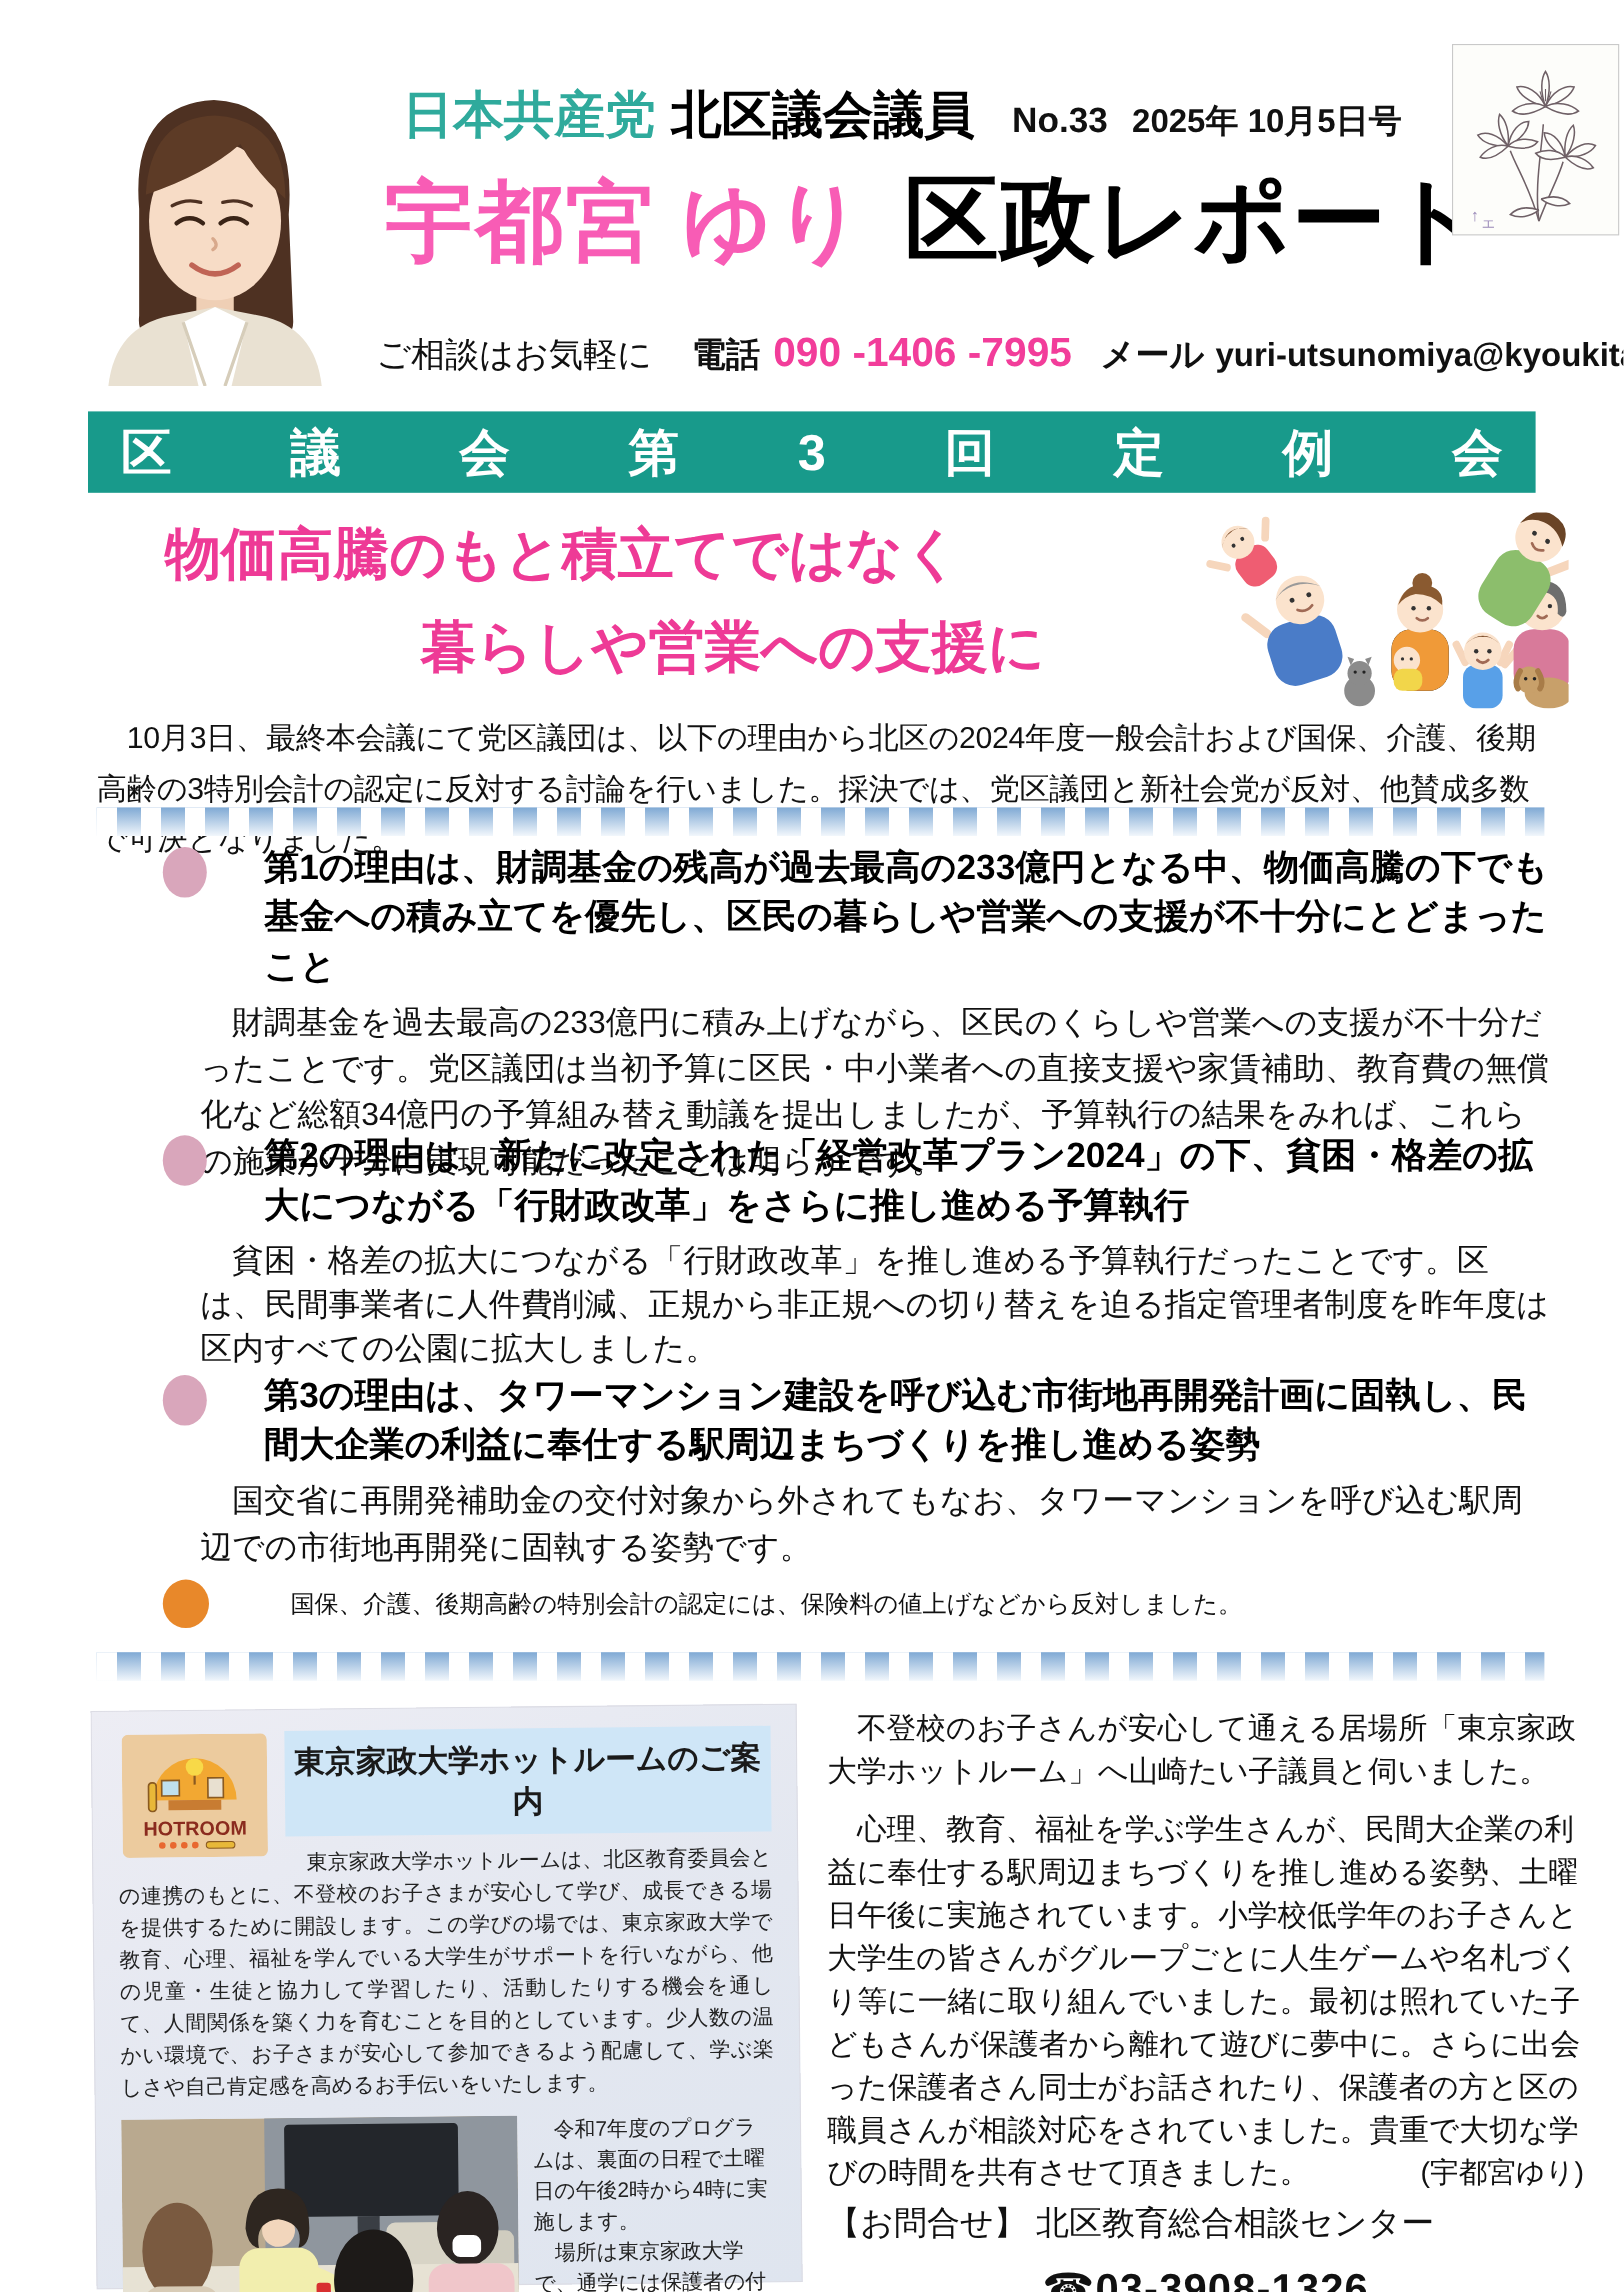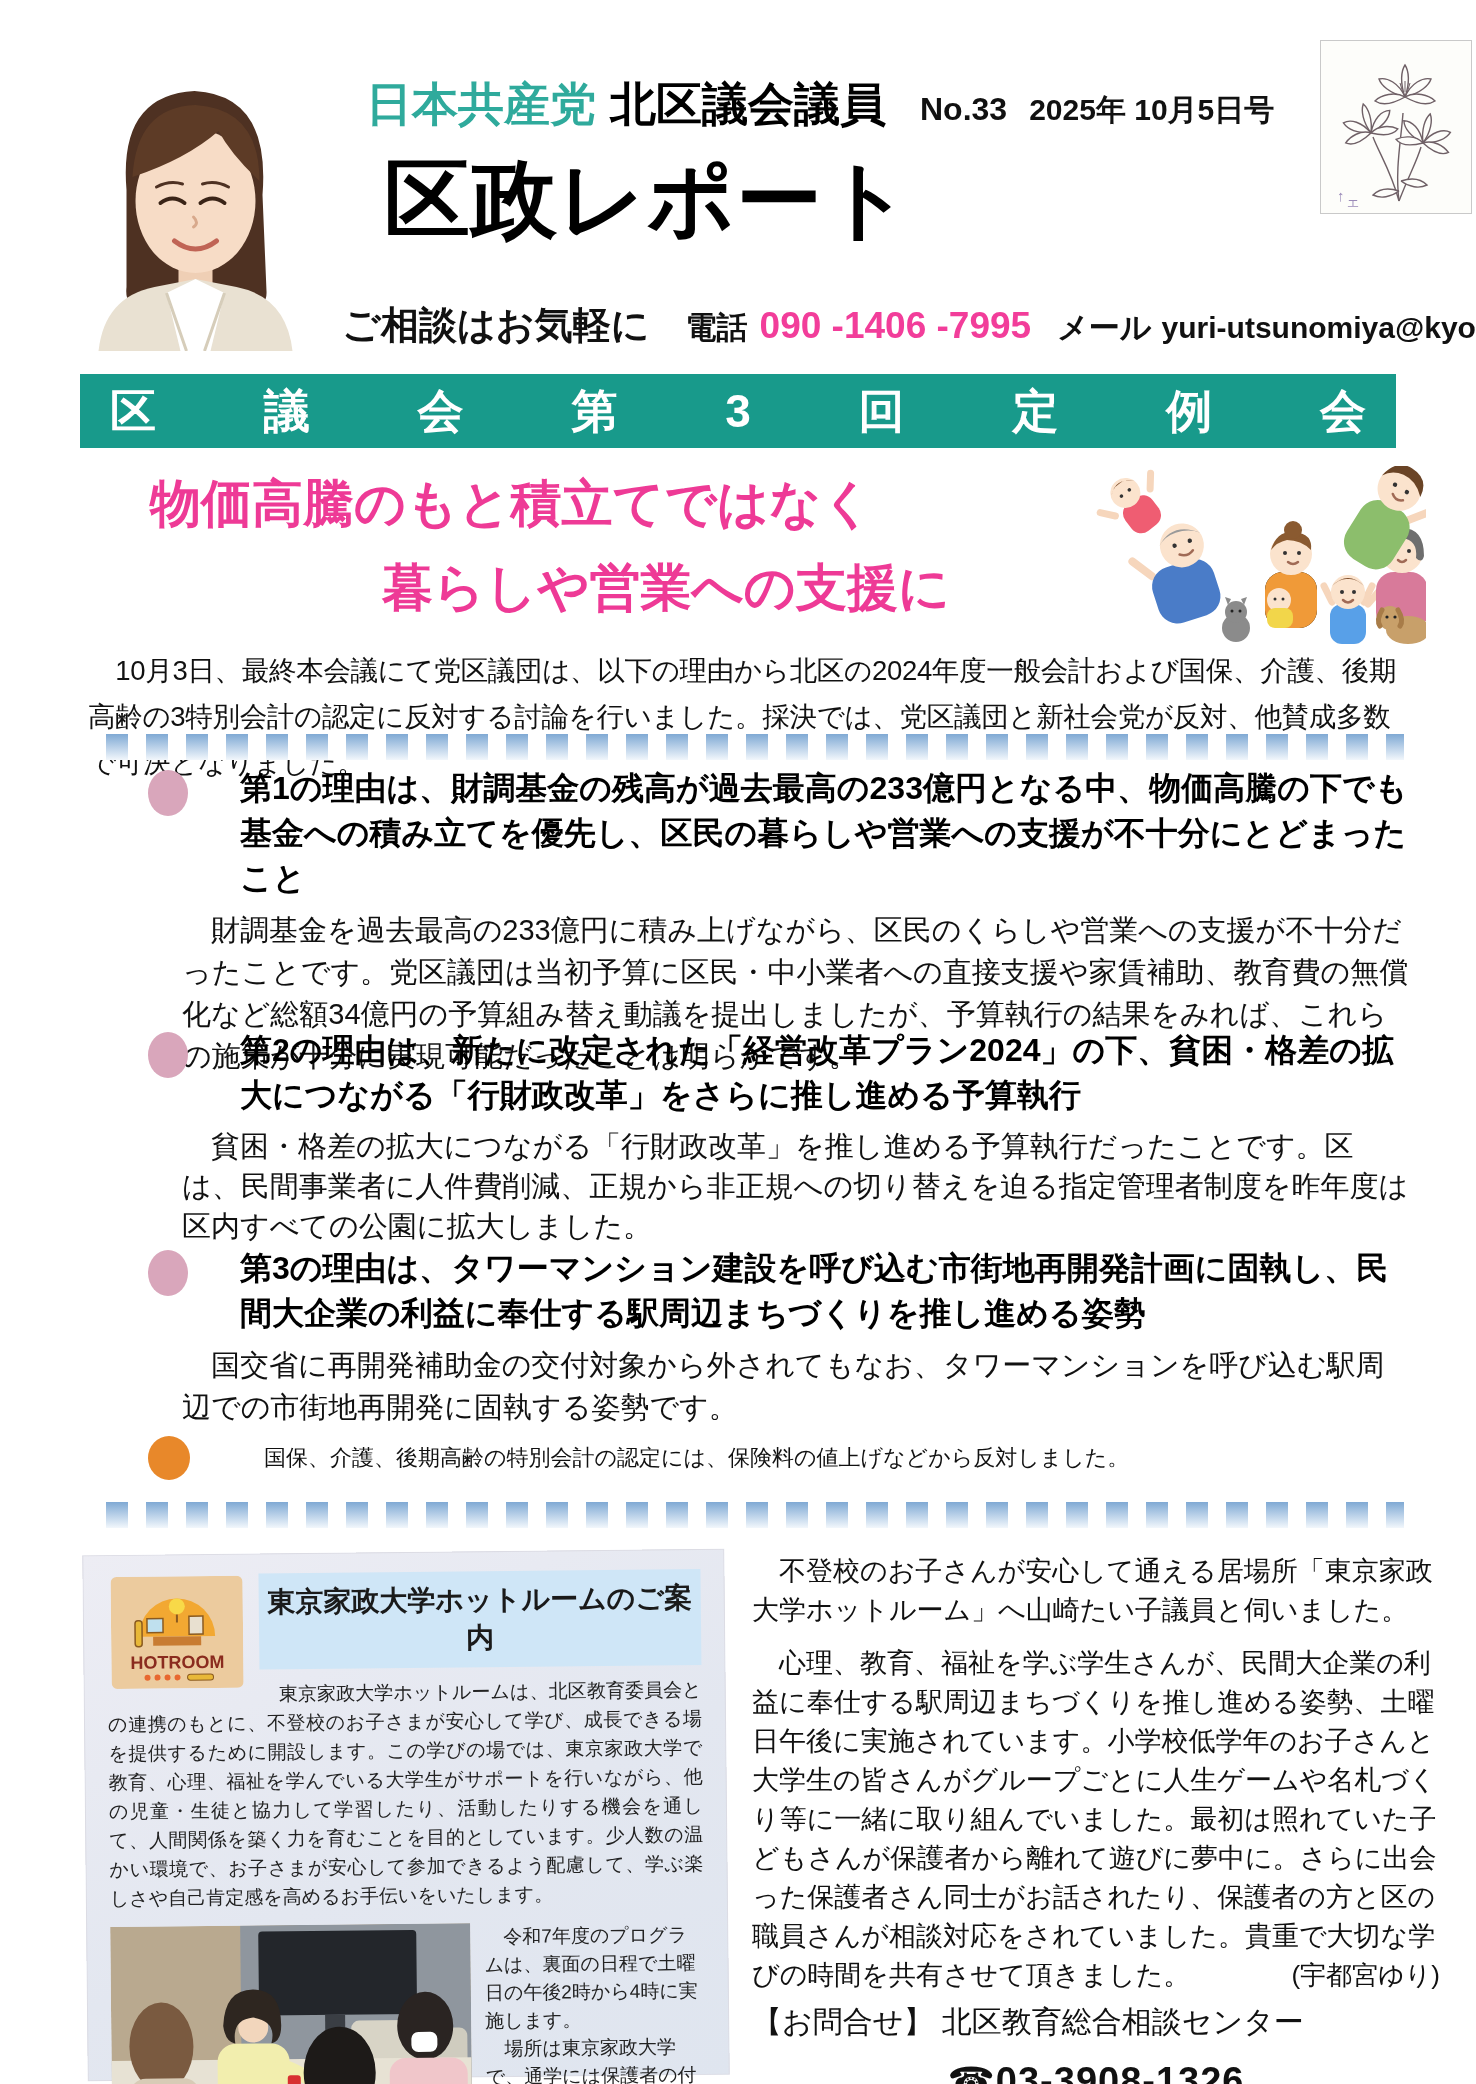--- a/index.html
+++ b/index.html
@@ -10,21 +10,21 @@
   .portrait{position:absolute;left:68px;top:55px;width:246px;height:296px;}
   .hdr-meta{position:absolute;left:366px;top:74px;display:flex;align-items:baseline;white-space:nowrap;justify-content:center;}
   .party{color:#2faa9c;font-size:46px;font-weight:900;}
   .role{color:#000;font-size:46px;font-weight:900;margin-left:14px;}
   .issue-no{font-size:32px;font-weight:bold;margin-left:34px;}
   .issue-date{font-size:30px;font-weight:bold;margin-left:22px;}
   .hdr-title{position:absolute;left:350px;top:142px;display:flex;align-items:baseline;white-space:nowrap;}
   .name{color:#f85cb5;font-size:80px;font-weight:900;letter-spacing:2px;}
   .report{color:#000;font-size:86px;font-weight:900;margin-left:34px;letter-spacing:1px;}
   .hdr-contact{position:absolute;left:342px;top:300px;display:flex;align-items:baseline;white-space:nowrap;}
-  .c-lead{font-size:38px;font-weight:700;}
+  .c-lead{font-size:31px;font-weight:400;}
   .c-tel-label{font-size:31px;font-weight:900;margin-left:36px;}
   .c-tel{color:#f23d9a;font-size:37px;font-weight:900;margin-left:12px;}
   .c-mail-label{font-size:31px;font-weight:900;margin-left:26px;text-align:center;}
   .c-mail{font-size:30px;font-weight:bold;margin-left:10px;}
   .flower-box{position:absolute;right:4px;top:40px;width:152px;height:174px;background:#fdfdfa;
               border:1px solid #c9c9c9;box-sizing:border-box;}
 
   
   .banner{position:absolute;left:80px;top:374px;width:1316px;height:74px;background:#189a8b;
           color:#fff;font-size:46px;font-weight:900;line-height:74px;padding:0 30px;
@@ -102,20 +102,21 @@
   </svg>
 
   <div class="hdr-meta">
     <span class="party">日本共産党</span>
     <span class="role">北区議会議員</span>
     <span class="issue-no">No.33</span>
     <span class="issue-date">2025年 10月5日号</span>
   </div>
 
   <div class="hdr-title">
+    <span class="name">宇都宮 ゆり</span>
     <span class="report">区政レポート</span>
   </div>
 
   <div class="hdr-contact">
     <span class="c-lead">ご相談はお気軽に</span>
     <span class="c-tel-label">電話</span>
     <span class="c-tel">090 -1406 -7995</span>
     <span class="c-mail-label">メール</span>
     <span class="c-mail">yuri-utsunomiya@kyoukita.jp</span>
   </div>

